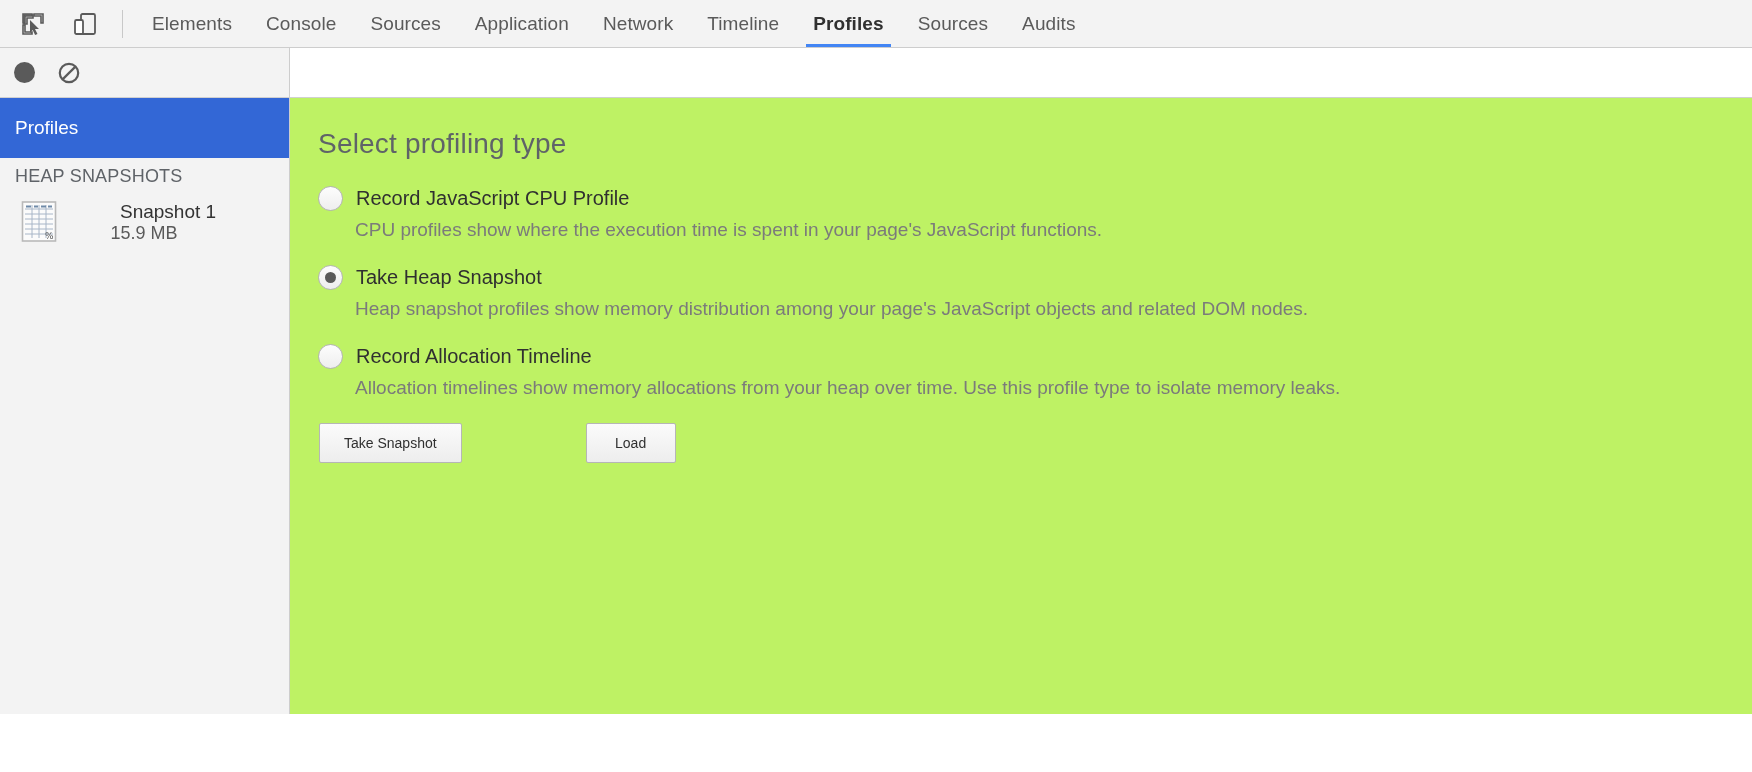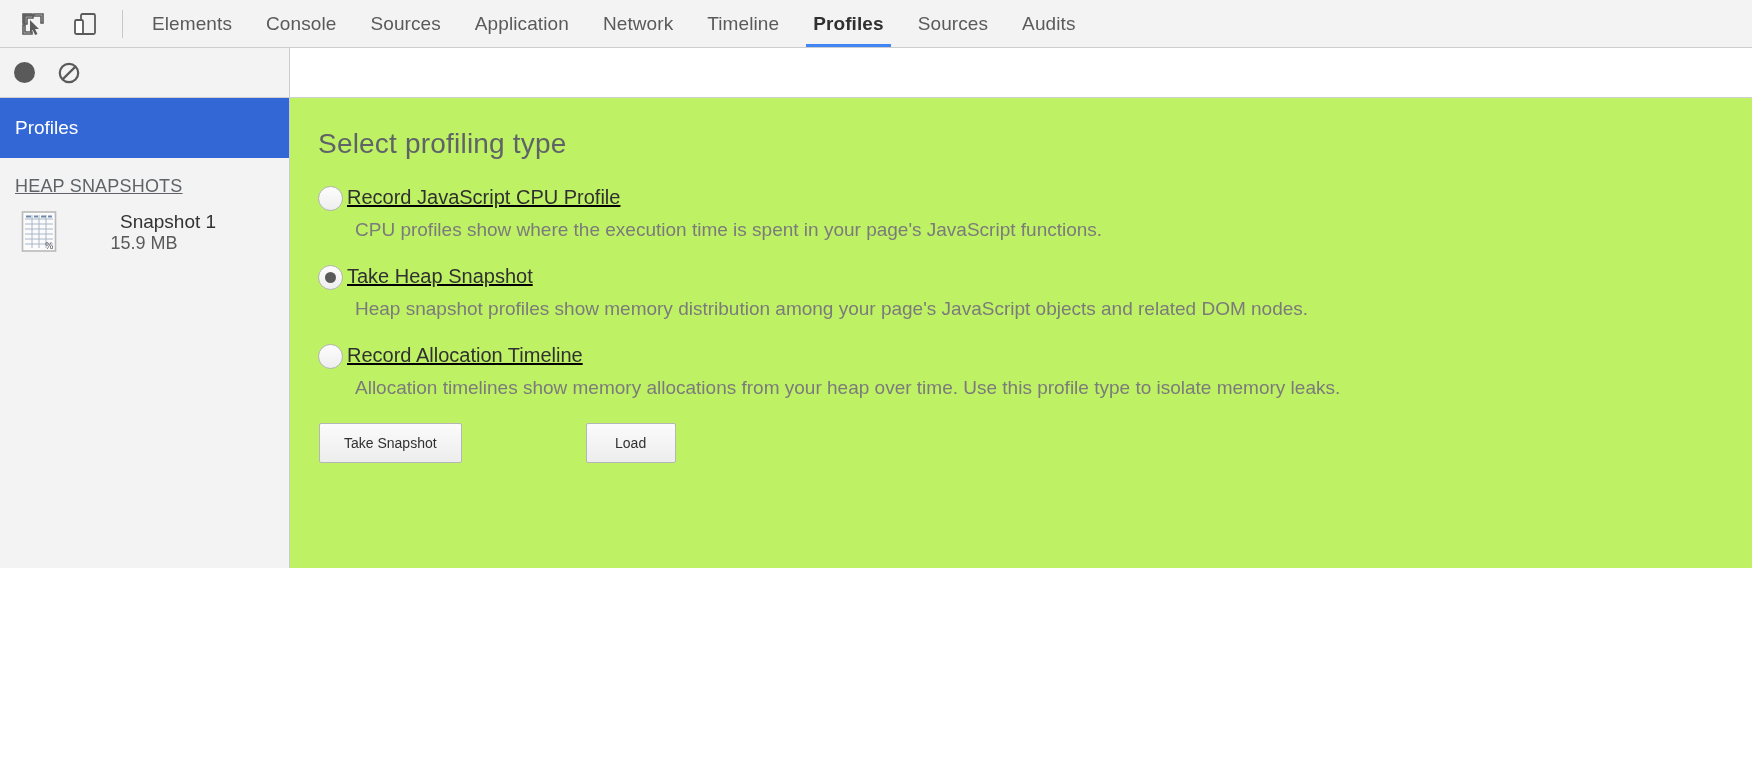--- a/index.html
+++ b/index.html
@@ -4,21 +4,21 @@
 <style>
   * { box-sizing: border-box; }
   html, body {
     margin: 0; padding: 0;
     width: 1752px; height: 772px;
     background: #ffffff;
     font-family: "Liberation Sans", sans-serif;
     -webkit-font-smoothing: antialiased;
   }
   .app {
-    width: 1752px; height: 568px;
+    width: 1752px; height: 714px;
     display: flex; flex-direction: column;
     background: #ffffff;
     overflow: hidden;
   }
 
   
   .tabbar {
     height: 48px;
     min-height: 48px;
     background: #f3f3f3;
@@ -123,26 +123,25 @@
     height: 60px;
     background: #3367d6;
     color: #ffffff;
     display: flex;
     align-items: center;
     padding-left: 15px;
     font-size: 19px;
     cursor: default;
   }
   .section-title {
-    padding: 18px 0 6px 15px;
+    padding: 8px 0 6px 15px;
     font-size: 18px;
     color: #5f6368;
     letter-spacing: 0.2px;
     cursor: default;
-    text-decoration: underline;
   }
   .snap-item {
     display: flex;
     align-items: center;
     padding: 6px 0 6px 20px;
     gap: 14px;
     cursor: pointer;
   }
   .snap-icon {
     width: 38px; height: 44px;
@@ -173,25 +172,24 @@
     font-size: 28px;
     color: #5f6368;
     font-weight: normal;
     margin: 0 0 26px 0;
     letter-spacing: 0.2px;
     cursor: default;
   }
   .option { margin-bottom: 6px; }
   .option-row {
     display: flex;
-    align-items: flex-start;
-    gap: 4px;
+    align-items: center;
+    gap: 13px;
     cursor: pointer;
     margin-bottom: 6px;
-    text-decoration: underline;
   }
   .radio {
     width: 25px; height: 25px;
     border-radius: 50%;
     border: 1px solid #b4b4b4;
     background: linear-gradient(#fdfdfd, #eeeeee);
     flex: none;
     display: flex;
     align-items: center;
     justify-content: center;

